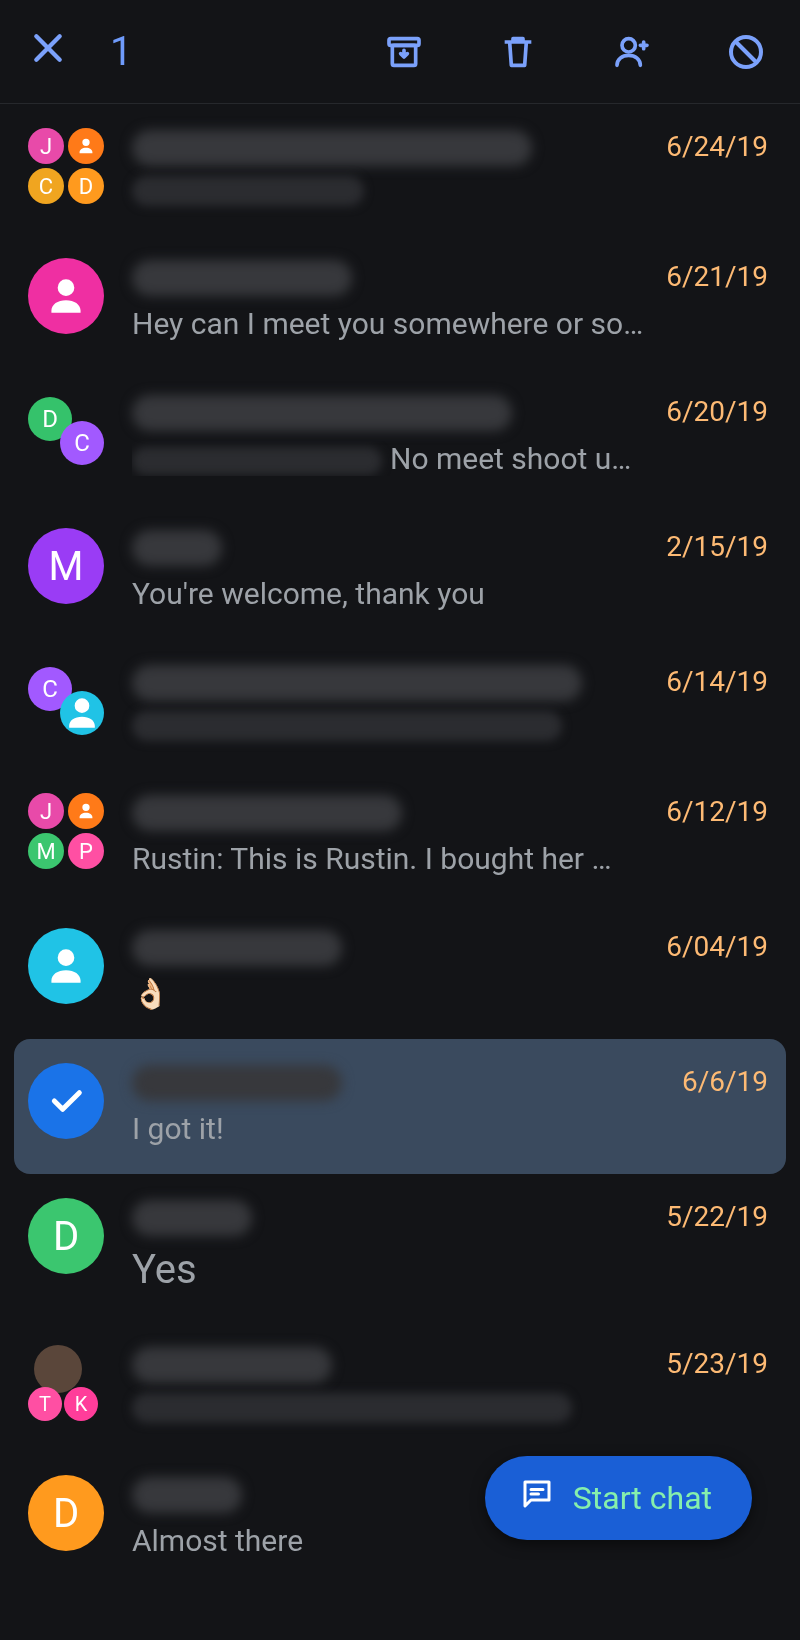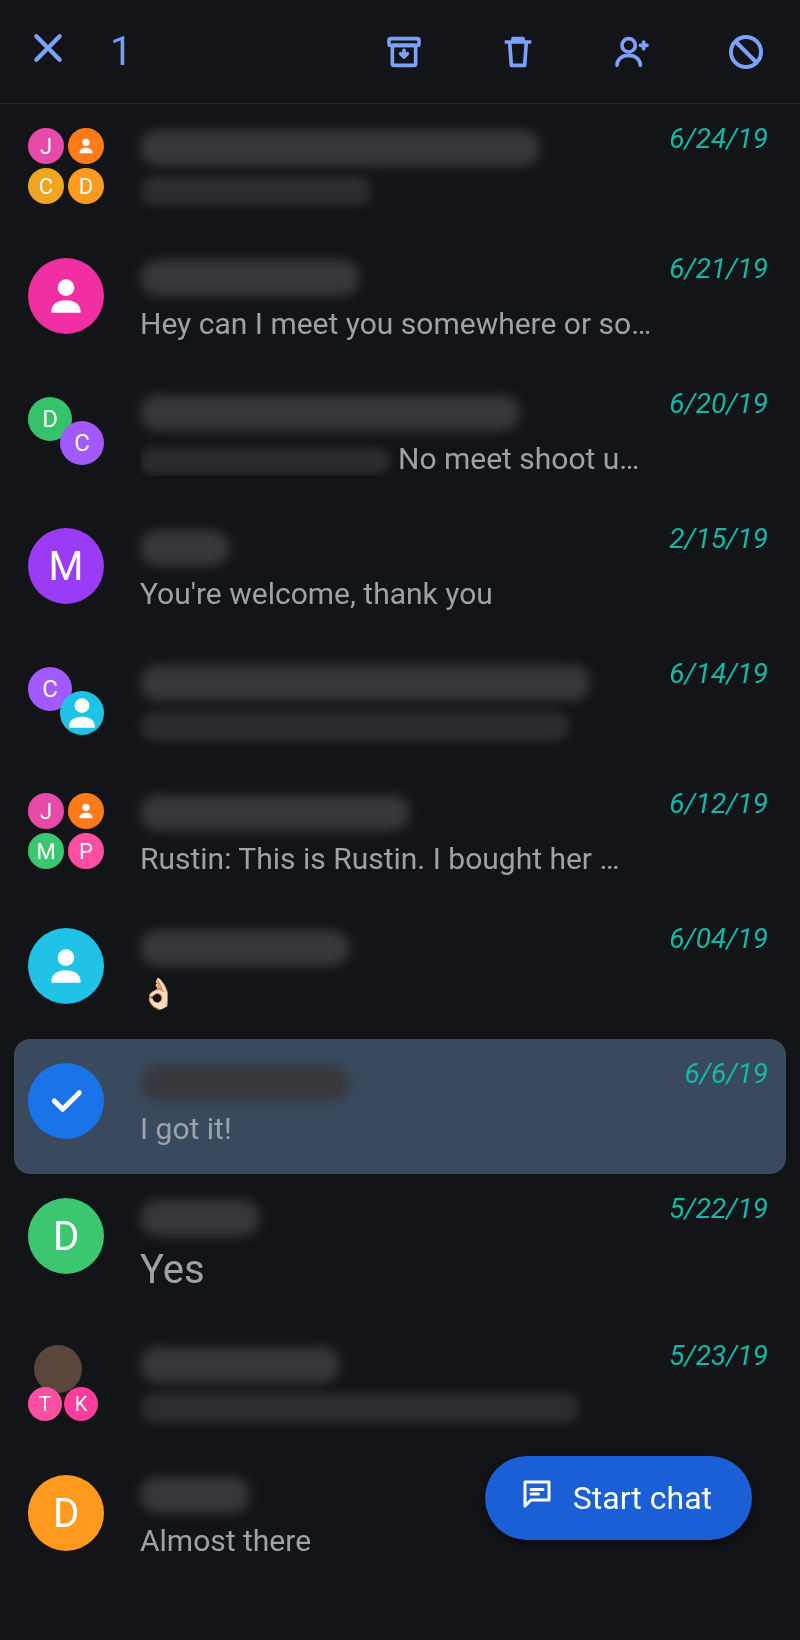--- a/index.html
+++ b/index.html
@@ -86,51 +86,51 @@
        display:flex; align-items:center; justify-content:center;
        font-size:24px; color:#fff;}
   .p.a{left:0;top:4px;} .p.b{right:0;bottom:4px;}
 
   
   .triple { width:76px; height:76px; position:relative; }
   .triple .big{position:absolute; left:6px; top:0; width:48px; height:48px; border-radius:50%; overflow:hidden; display:flex;align-items:center;justify-content:center;font-size:24px;color:#fff;}
   .triple .s{position:absolute; bottom:0; width:34px; height:34px; border-radius:50%;display:flex;align-items:center;justify-content:center;font-size:20px;color:#fff;}
   .triple .s1{left:0;} .triple .s2{left:36px;}
 
-  .content { flex:1; min-width:0; padding-top:2px;margin-left:8px;}
+  .content { flex:1; min-width:0; padding-top:2px;}
   .blurred-title {
     height: 36px; border-radius: 18px;
     background: #37383c;
     filter: blur(6px);
   }
   .blurred-sub{
     height: 30px; border-radius:15px; background:#2b2c30; filter:blur(5px);
     margin-top:10px;
   }
   .date {
-    color:#14b8a6; font-size:28px; white-space:nowrap;
-    position:absolute; right:32px; top:18px;font-style:italic;
+    color:#fdba74; font-size:28px; white-space:nowrap;
+    position:absolute; right:32px; top:26px;
   }
   .row.selected .date { right:18px; }
   .preview {
     color:#9da2a8; font-size:30px;
     margin-top:10px;
     white-space:nowrap; overflow:hidden; text-overflow:ellipsis;
     max-width: 520px;
   }
   .preview.emoji{font-size:40px;}
   .preview .prefix-blur{
     display:inline-block; height:28px; border-radius:14px; background:#2b2c30; filter:blur(5px); vertical-align:middle; margin-right:8px;
   }
 
   
   .fab {
     position:absolute; right:48px; bottom:100px;
     background:#1a5fd6;
-    color:#ffffff;
+    color:#86efac;
     height:84px; padding:0 40px 0 34px;
     border-radius:42px;
     display:flex; align-items:center; gap:18px;
     font-size:32px; font-weight:400;
     box-shadow:0 4px 14px rgba(0,0,0,.5);
   }
   .fab svg{width:36px;height:36px;}
 
   
   .person-sil{fill:#fff;}

